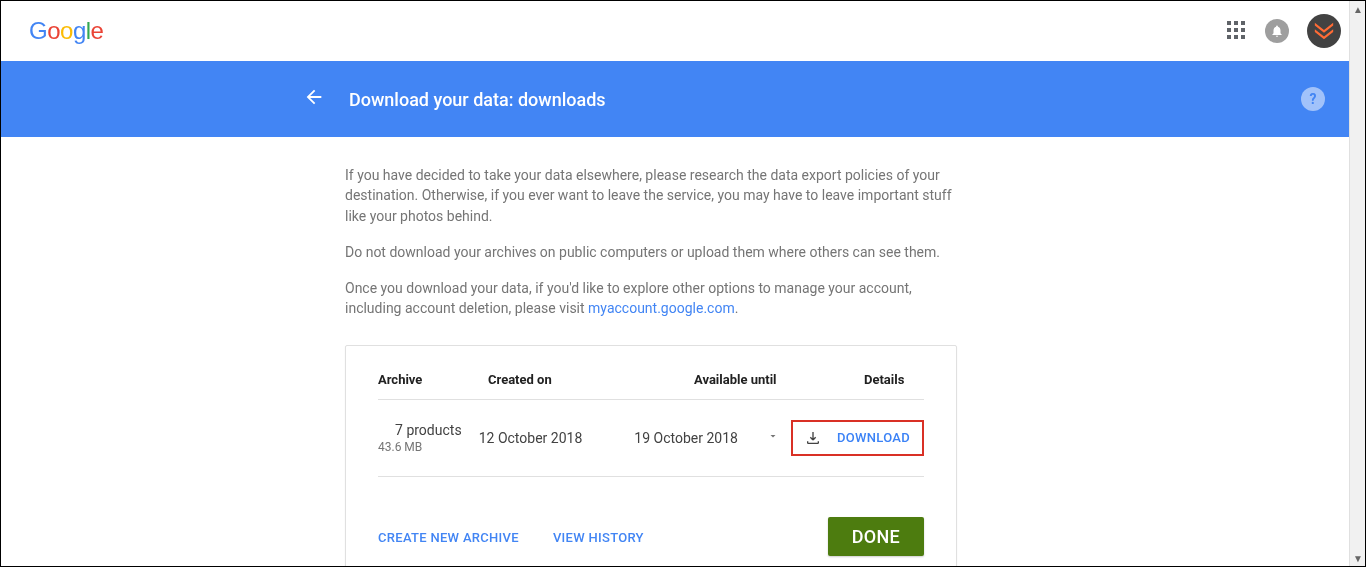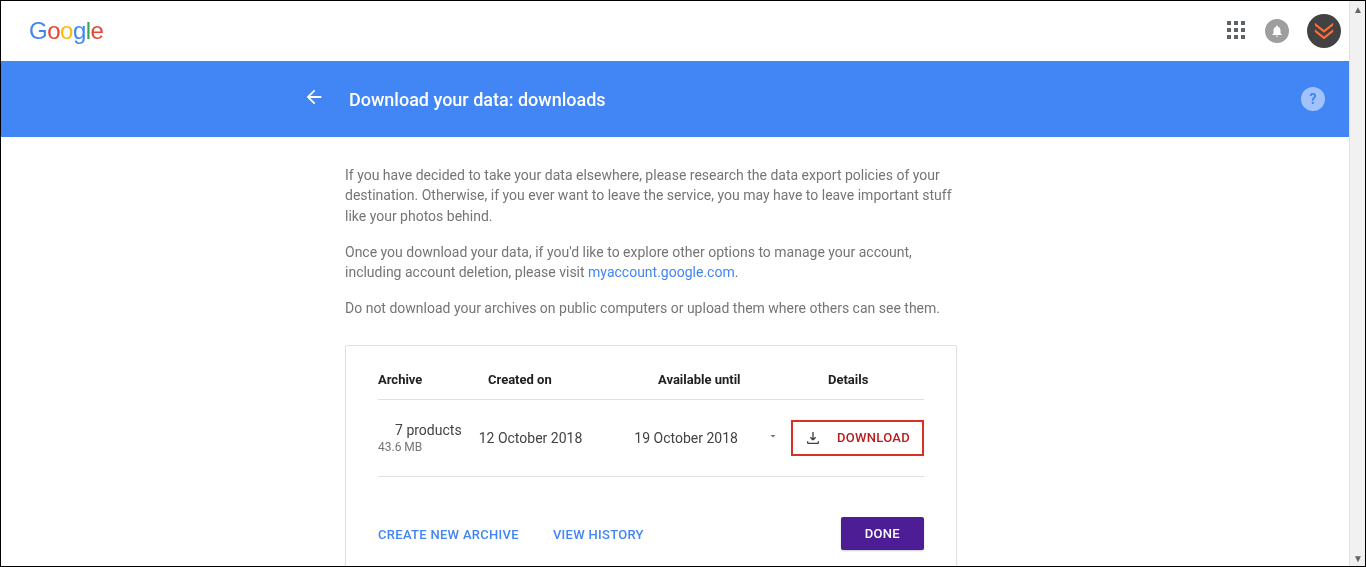--- a/index.html
+++ b/index.html
@@ -79,46 +79,46 @@
       border: 1px solid #e0e0e0;
       border-radius: 2px;
       width: 612px;
       margin-top: 26px;
       padding: 26px 32px 30px 32px;
       box-shadow: 0 1px 2px rgba(0,0,0,0.05);
     }
     .table-header { display: flex; font-size: 13px; font-weight: 700; color: #212121; padding-bottom: 12px; border-bottom: 1px solid #e0e0e0; }
     .col-archive { width: 110px; }
     .col-created { width: 170px; }
-    .col-available { width: 170px; }
+    .col-available { width: 170px; margin-left: 36px; }
     .col-details { flex: 1; }
 
     .table-row { display: flex; align-items: center; padding: 20px 0; border-bottom: 1px solid #e0e0e0; font-size: 14px; color: #424242; }
     .archive-info .products { color: #424242; text-align: center; }
     .archive-info .size { font-size: 12px; color: #757575; margin-top: 2px; }
     .col-available-wrap { width: 170px; display: flex; align-items: center; justify-content: space-between; padding-right: 12px; }
     .chevron { color: #757575; font-size: 12px; cursor: pointer; }
 
     .download-btn {
       display: inline-flex;
       align-items: center;
       gap: 16px;
-      color: #b91c1c;
+      color: #3b82f6;
       font-size: 13px;
       font-weight: 500;
       padding: 8px 12px;
       border: 2px solid #d93025;
       cursor: pointer;
       letter-spacing: 0.3px;
     }
     .download-icon { width: 16px; height: 16px; }
 
     .card-actions { display: flex; justify-content: space-between; align-items: center; margin-top: 40px; }
     .link-btn { color: #4285F4; font-size: 13px; font-weight: 500; letter-spacing: 0.3px; cursor: pointer; margin-right: 30px; }
-    .done-btn { background: #4c1d95; color: #fff; font-size: 13px; font-weight: 500; padding: 9px 24px; border-radius: 2px; cursor: pointer; letter-spacing: 0.3px; box-shadow: 0 1px 2px rgba(0,0,0,0.2); }
+    .done-btn { background: #4d7c0f; color: #fff; font-size: 18px; font-weight: 500; padding: 9px 24px; border-radius: 2px; cursor: pointer; letter-spacing: 0.3px; box-shadow: 0 1px 2px rgba(0,0,0,0.2); }
   </style>
 </head>
 <body>
 
 <div class="topbar">
   <div class="logo">
     <span class="g1">G</span>
       <span class="o1">o</span>
       <span class="o2">o</span>
       <span class="g2">g</span>
@@ -155,24 +155,24 @@
     <svg width="22" height="22" viewBox="0 0 24 24" fill="#fff">
         <path d="M20 11H7.83l5.59-5.59L12 4l-8 8 8 8 1.41-1.41L7.83 13H20v-2z"></path>
       </svg>
   </span>
   <span class="header-title">Download your data: downloads</span>
   <span class="help-icon">?</span>
 </div>
 
 <div class="content">
   <p class="intro">If you have decided to take your data elsewhere, please research the data export policies of your destination. Otherwise, if you ever want to leave the service, you may have to leave important stuff like your photos behind.</p>
+  <p class="intro">Do not download your archives on public computers or upload them where others can see them.</p>
   <p class="intro">
     <span>Once you download your data, if you'd like to explore other options to manage your account, including account deletion, please visit </span><a href="#">myaccount.google.com</a><span>.</span>
   </p>
-  <p class="intro">Do not download your archives on public computers or upload them where others can see them.</p>
 
   <div class="card">
     <div class="table-header">
       <div class="col-archive">Archive</div>
       <div class="col-created">Created on</div>
       <div class="col-available">Available until</div>
       <div class="col-details">Details</div>
     </div>
 
     <div class="table-row">

